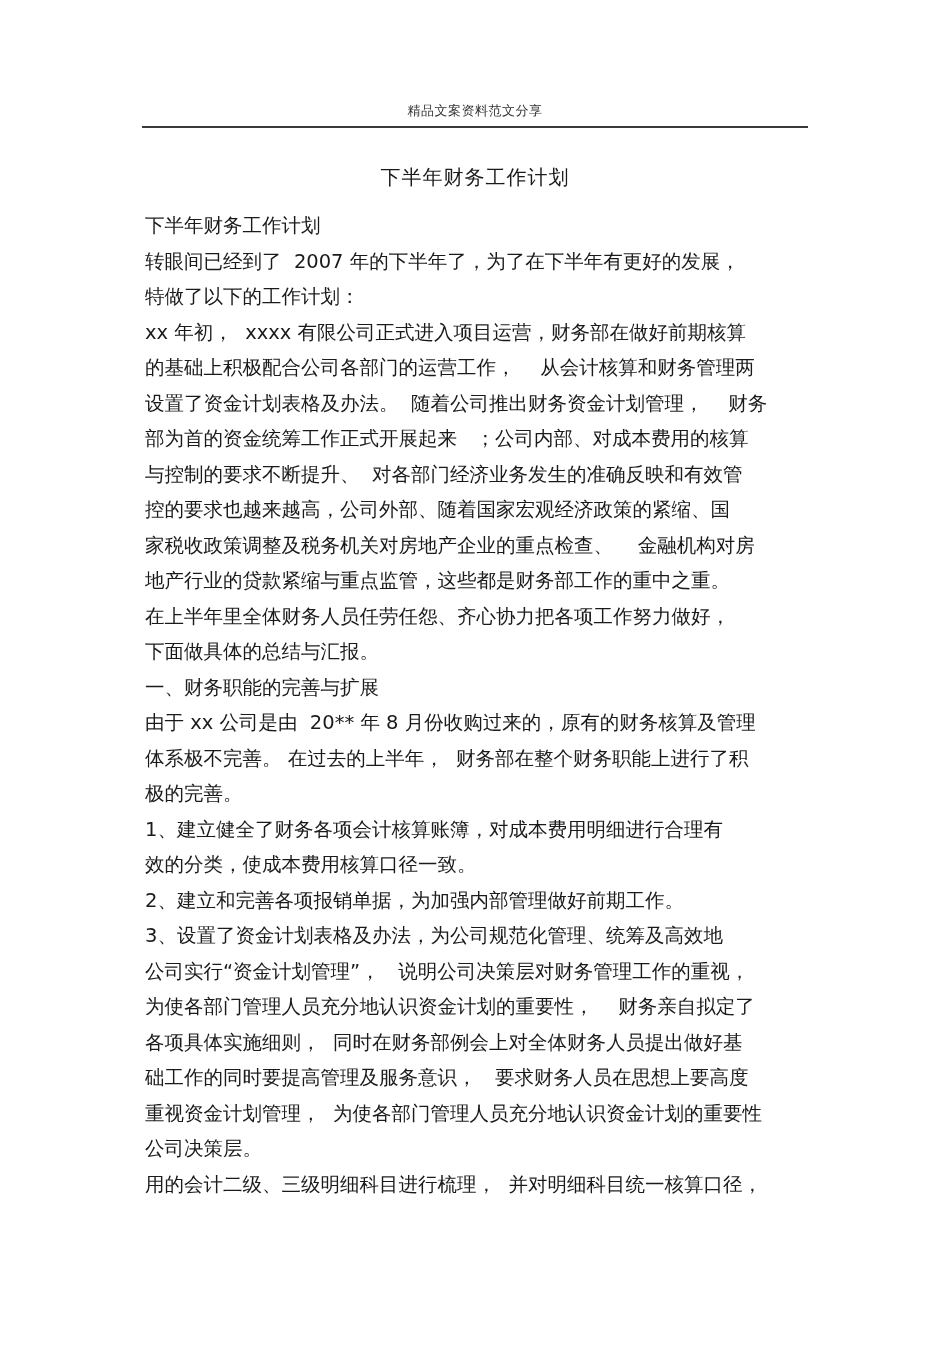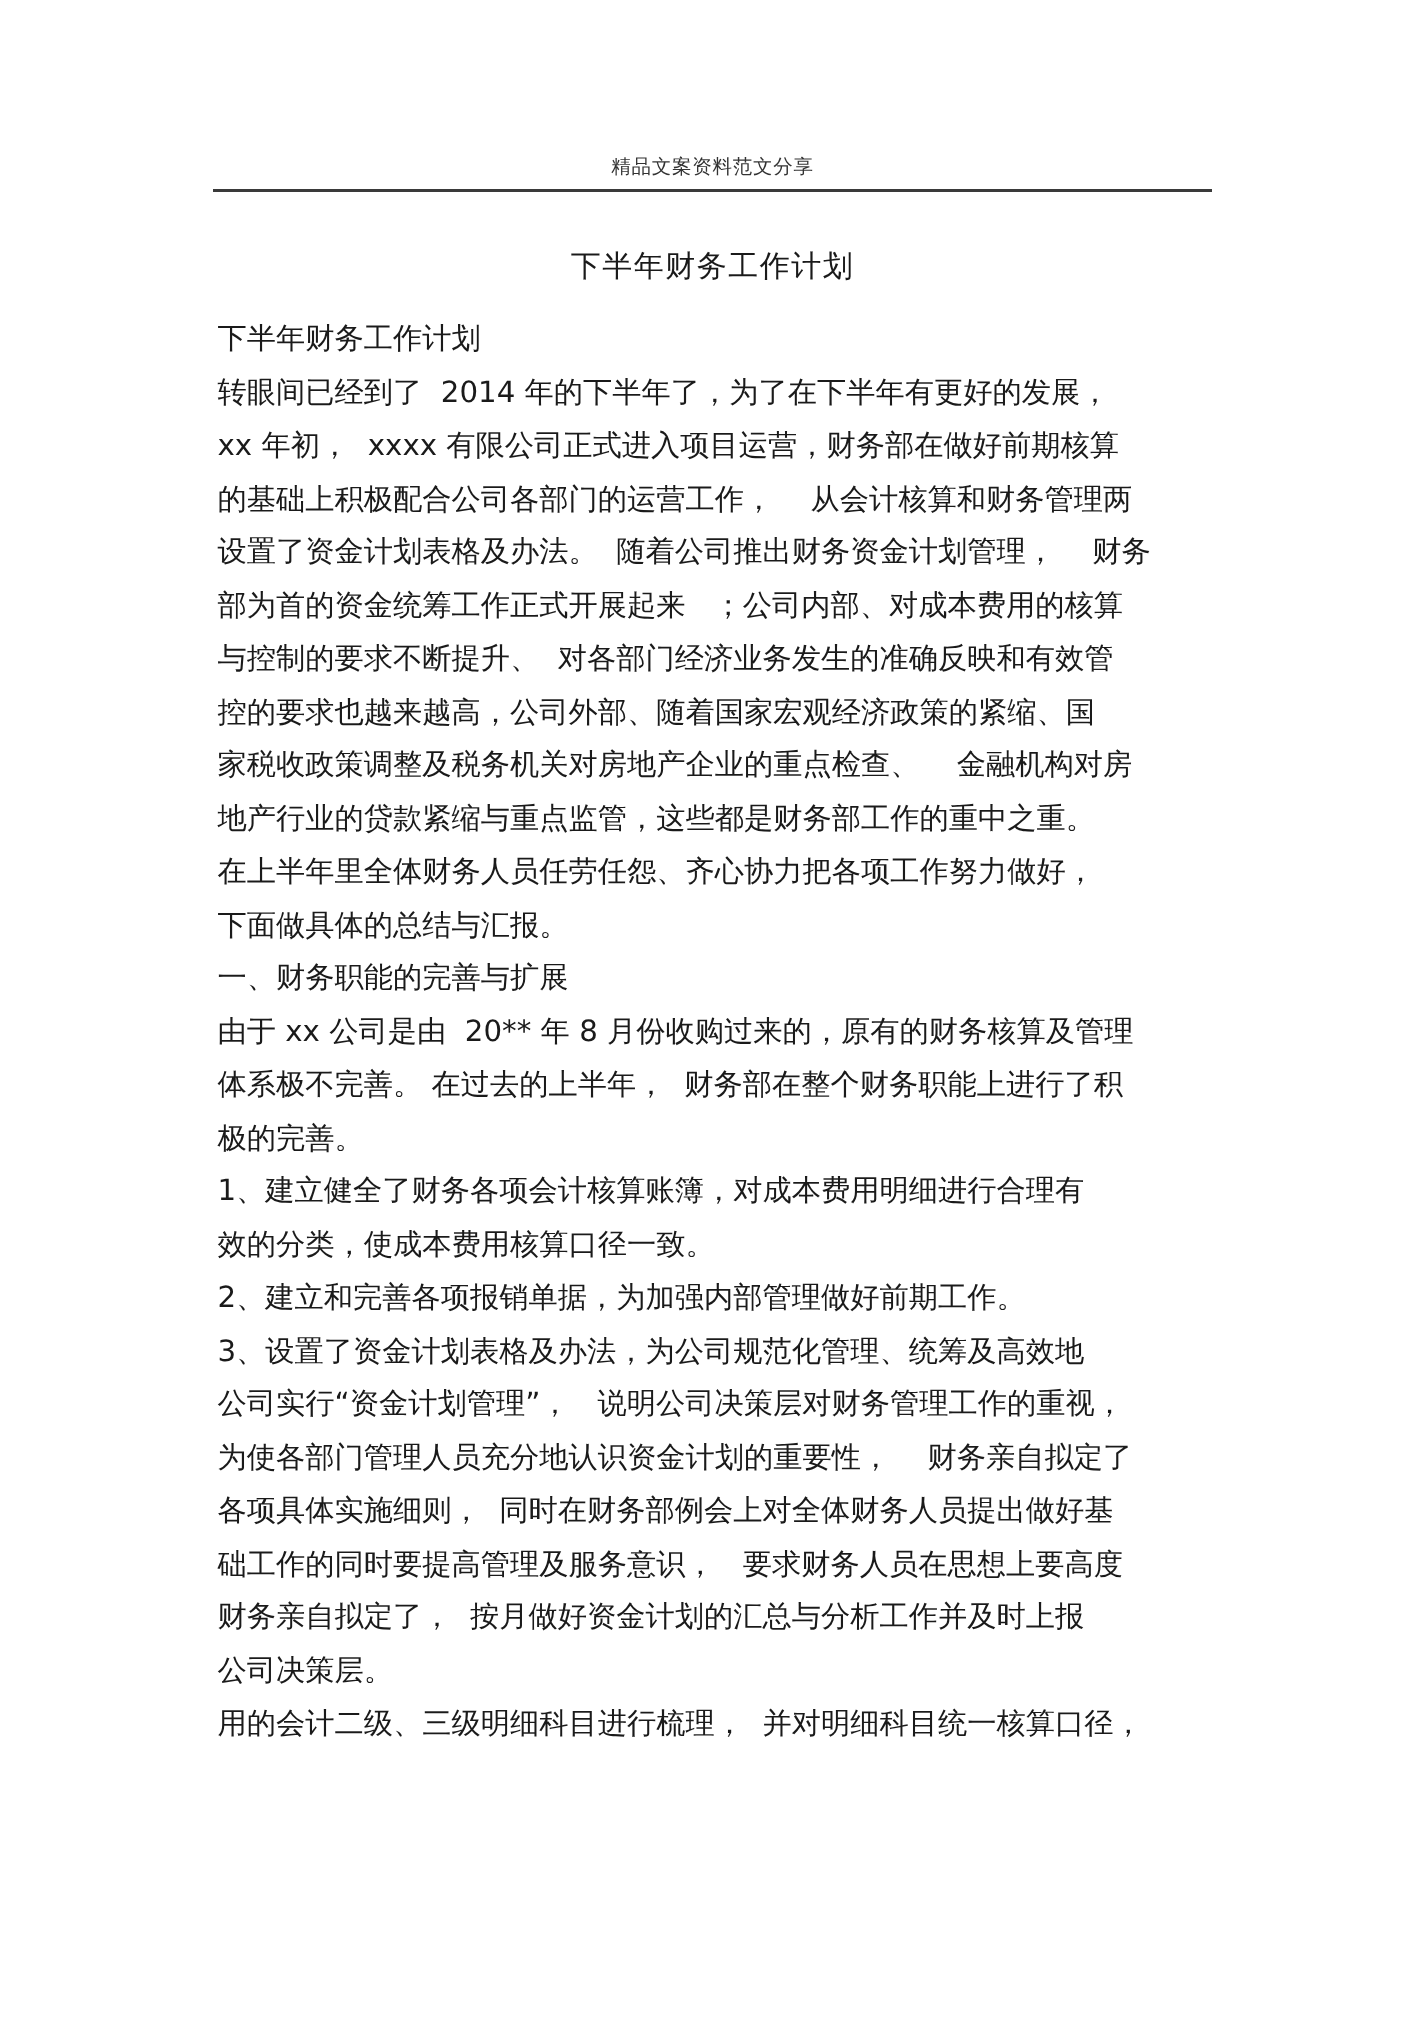--- a/index.html
+++ b/index.html
@@ -68,21 +68,22 @@
 <body>
 
 <div class="page">
   <div class="running-header">精品文案资料范文分享</div>
   <div class="header-rule"></div>
 
   <div class="doc-title">下半年财务工作计划</div>
 
   <div class="body-text">
     <div class="line">下半年财务工作计划</div>
-    <div class="line">转眼间已经到了  2014 年的下半年了，为了在下半年有更好的发展，</div>
+    <div class="line">转眼间已经到了  2007 年的下半年了，为了在下半年有更好的发展，</div>
+    <div class="line">特做了以下的工作计划：</div>
     <div class="line">xx 年初，  xxxx 有限公司正式进入项目运营，财务部在做好前期核算</div>
     <div class="line">的基础上积极配合公司各部门的运营工作，    从会计核算和财务管理两</div>
     <div class="line">设置了资金计划表格及办法。  随着公司推出财务资金计划管理，    财务</div>
     <div class="line">部为首的资金统筹工作正式开展起来   ；公司内部、对成本费用的核算</div>
     <div class="line">与控制的要求不断提升、  对各部门经济业务发生的准确反映和有效管</div>
     <div class="line">控的要求也越来越高，公司外部、随着国家宏观经济政策的紧缩、国</div>
     <div class="line">家税收政策调整及税务机关对房地产企业的重点检查、    金融机构对房</div>
     <div class="line">地产行业的贷款紧缩与重点监管，这些都是财务部工作的重中之重。</div>
     <div class="line">在上半年里全体财务人员任劳任怨、齐心协力把各项工作努力做好，</div>
     <div class="line">下面做具体的总结与汇报。</div>
@@ -91,17 +92,17 @@
     <div class="line">体系极不完善。 在过去的上半年，  财务部在整个财务职能上进行了积</div>
     <div class="line">极的完善。</div>
     <div class="line">1、建立健全了财务各项会计核算账簿，对成本费用明细进行合理有</div>
     <div class="line">效的分类，使成本费用核算口径一致。</div>
     <div class="line">2、建立和完善各项报销单据，为加强内部管理做好前期工作。</div>
     <div class="line">3、设置了资金计划表格及办法，为公司规范化管理、统筹及高效地</div>
     <div class="line">公司实行“资金计划管理”，   说明公司决策层对财务管理工作的重视，</div>
     <div class="line">为使各部门管理人员充分地认识资金计划的重要性，    财务亲自拟定了</div>
     <div class="line">各项具体实施细则，  同时在财务部例会上对全体财务人员提出做好基</div>
     <div class="line">础工作的同时要提高管理及服务意识，   要求财务人员在思想上要高度</div>
-    <div class="line">财务亲自拟定了，  按月做好资金计划的汇总与分析工作并及时上报</div>
+    <div class="line">重视资金计划管理，  为使各部门管理人员充分地认识资金计划的重要性</div>
     <div class="line">公司决策层。</div>
     <div class="line">用的会计二级、三级明细科目进行梳理，  并对明细科目统一核算口径，</div>
   </div>
 </div>
 
 </body></html>

